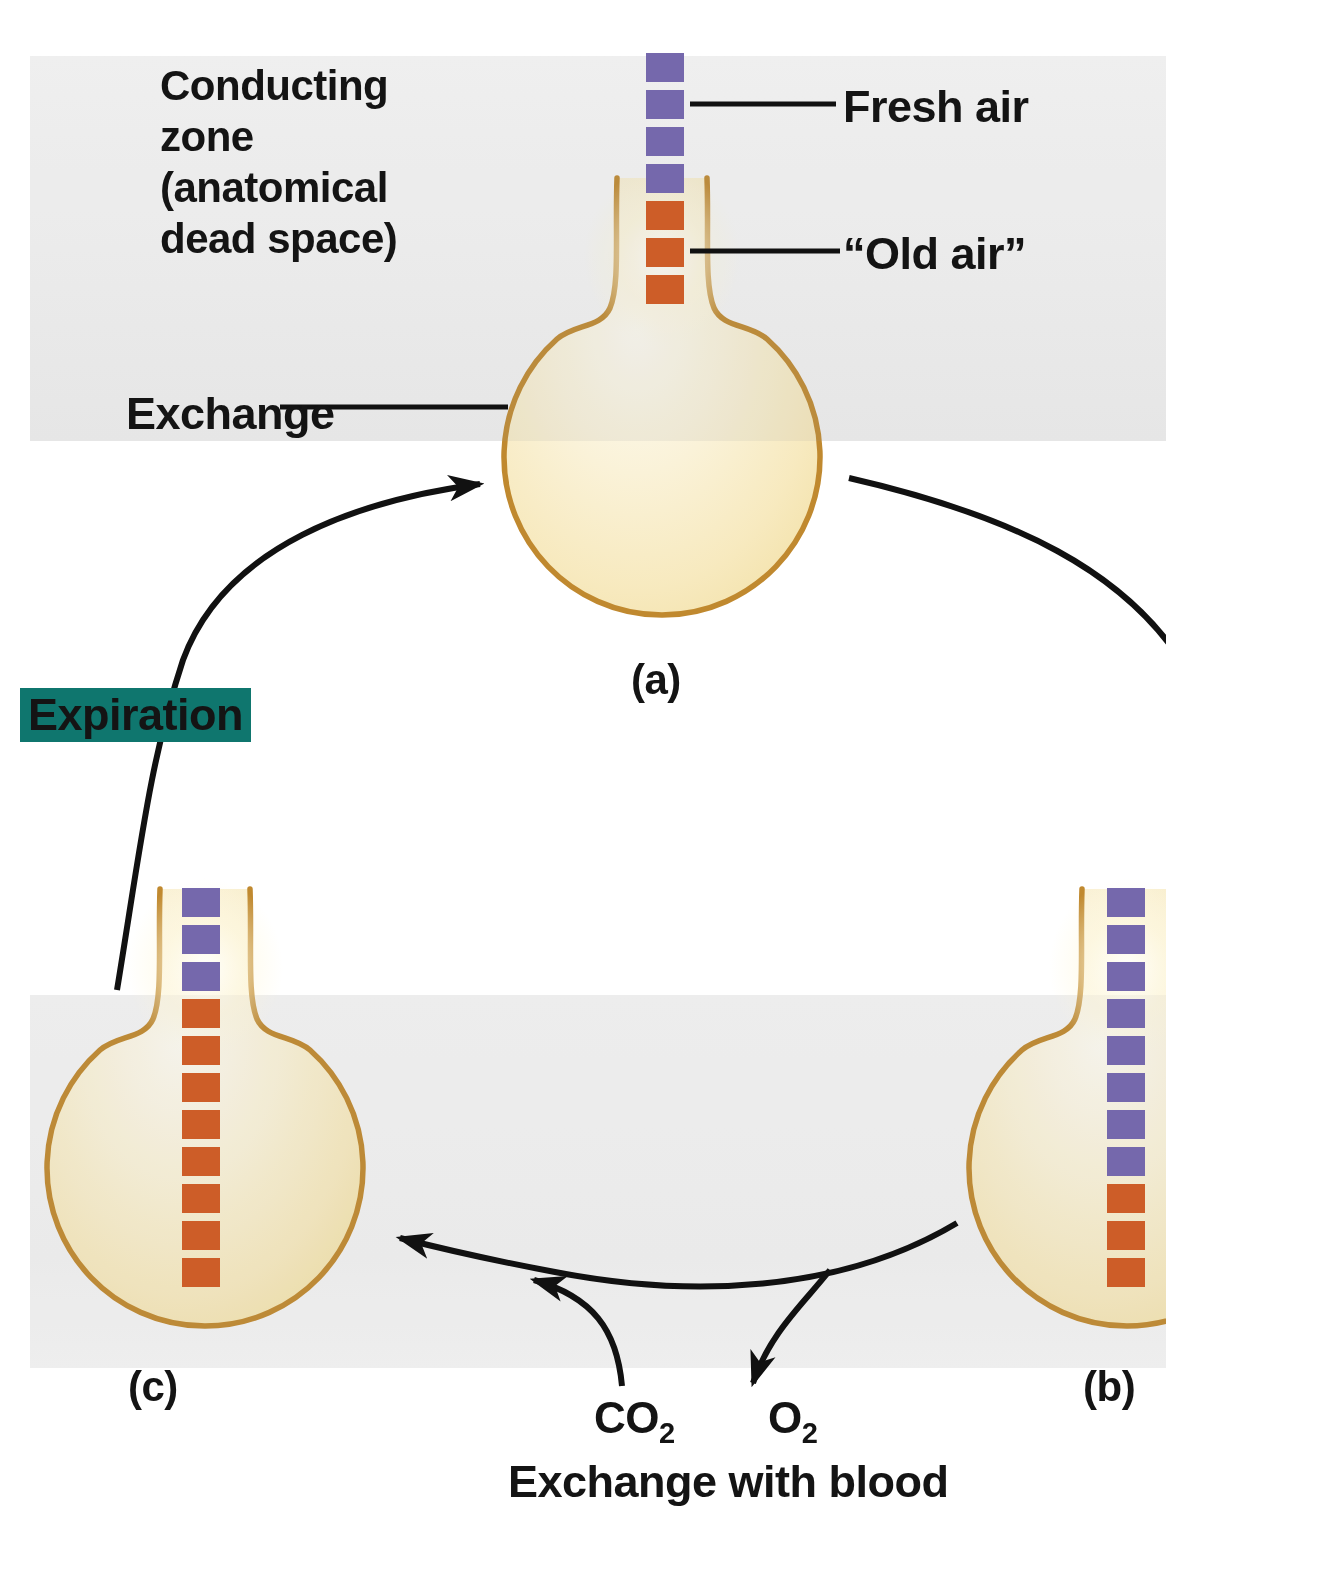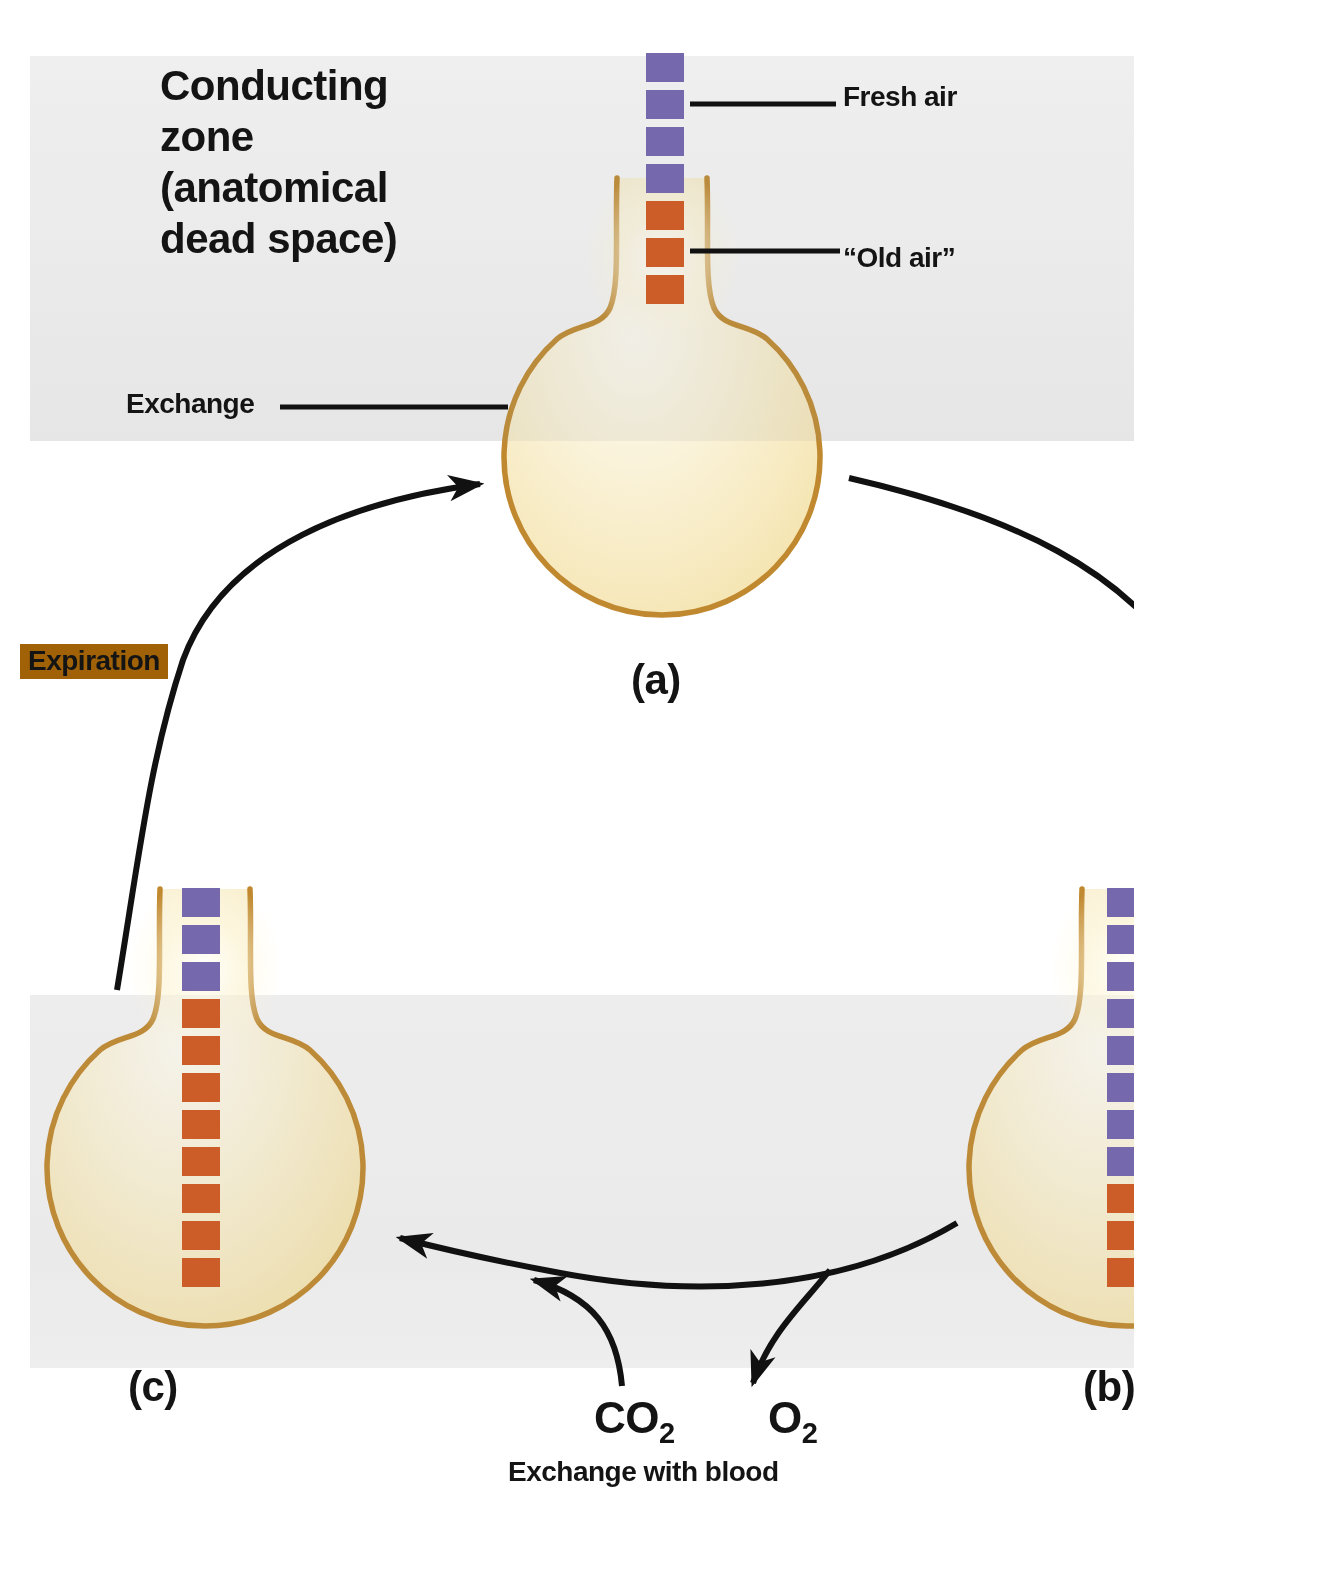--- a/index.html
+++ b/index.html
@@ -2,39 +2,40 @@
 <html><head>
 <meta charset="utf-8">
 <style>
   html,body{margin:0;padding:0;background:#fff;}
   .stage{
     position:relative;
     width:1134px;height:1581px;
     background:#ffffff;
     font-family:"Liberation Sans", sans-serif;
     overflow:hidden;
+    padding-left:32px;
   }
   .stage svg{position:absolute;left:0;top:0;}
   .lbl{
     position:absolute;
     font-weight:bold;
     color:#141414;
-    font-size:28px;
+    font-size:45px;
     line-height:1.1;
     white-space:nowrap;
     letter-spacing:-0.5px;
   }
   .lbl-multiline{white-space:pre-line;line-height:51px;font-size:42px;}
-  .lbl-masked{background:#a16207;padding:2px 8px;}
+  .lbl-masked{background:#0f766e;padding:2px 8px;margin-top:44px;}
   .gas{font-size:44px;}
   .gas sub{font-size:0.66em;line-height:0;}
   .lbl-conducting{left:160px;top:60px;}
   .lbl-alveolus{left:126px;top:389px;}
   .lbl-fresh{left:843px;top:82px;}
-  .lbl-old{left:843px;top:243px;}
+  .lbl-old{left:843px;top:229px;}
   .lbl-expiration{left:20px;top:644px;}
   .lbl-inspiration{left:1053px;top:644px;}
   .lbl-a{left:631px;top:657px;font-size:42px;}
   .lbl-b{left:1083px;top:1364px;font-size:42px;}
   .lbl-c{left:128px;top:1364px;font-size:42px;}
   .lbl-co2{left:594px;top:1394px;}
   .lbl-o2{left:720px;top:1394px;margin-left:48px;}
   .lbl-exchange{left:494px;top:1457px;margin-left:14px;}
 </style>
 </head>

